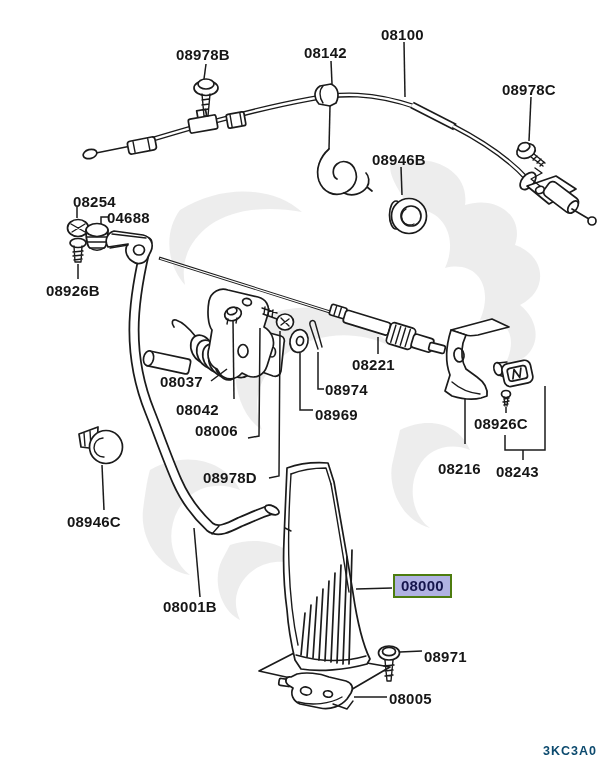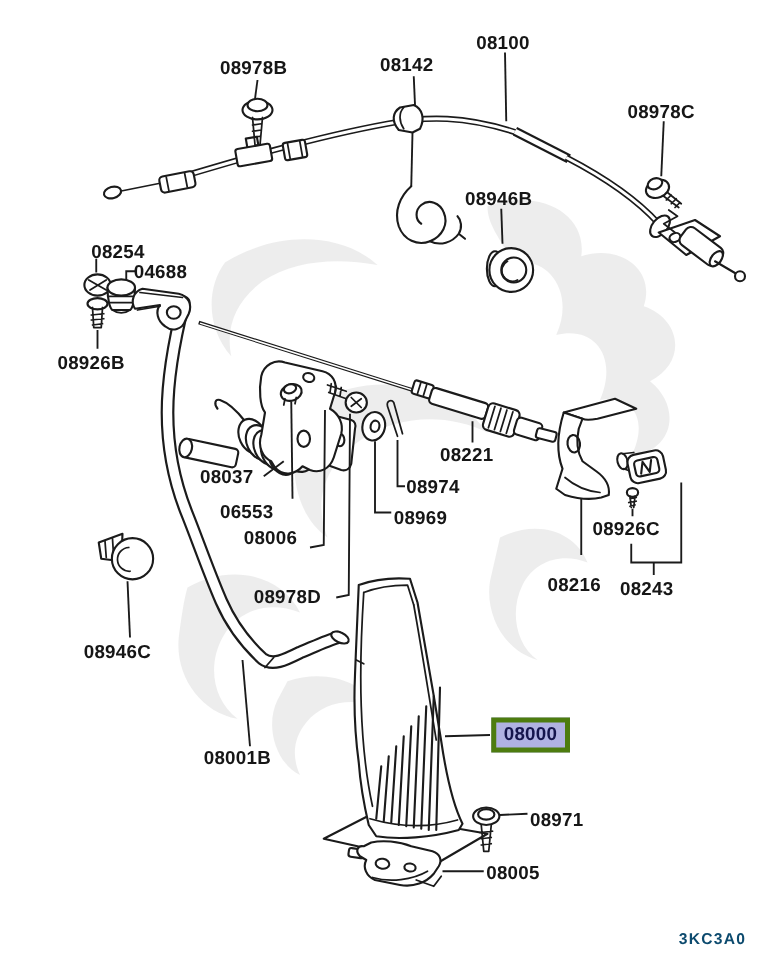--- a/index.html
+++ b/index.html
@@ -7,21 +7,21 @@
     position:relative; width:609px; height:768px; background:#ffffff;
     overflow:hidden; font-family:"Liberation Sans", sans-serif;
   }
   .stage svg { position:absolute; left:0; top:0; }
   #label-layer { position:absolute; left:0; top:0; width:100%; height:100%; }
   .part-label {
     position:absolute; font-weight:bold; font-size:15px; line-height:18px;
     letter-spacing:0.2px; color:#161616; white-space:nowrap; cursor:pointer;
   }
   .part-label.highlighted {
-    background:#b0b2e2; border:4px solid #4d7c0f; color:#15154d;
+    background:#b0b2e2; border:2px solid #4d7c0f; color:#15154d;
     padding:1px 6px 2px 6px; line-height:17px;
   }
   .drawing-code {
     position:absolute; left:543px; top:744px; font-weight:bold;
     font-size:12.5px; letter-spacing:1px; color:#0c4a6e;text-align:center;
   }
   .art { stroke:#1b1b1b; fill:none; stroke-width:1.7; stroke-linecap:round; stroke-linejoin:round; }
   .wfill { fill:#ffffff; }
   .thin { stroke-width:1.4; }
   .leader { stroke:#1b1b1b; stroke-width:1.5; fill:none; }
@@ -285,21 +285,21 @@
   <div id="label-layer">
       <div class="part-label" style="left: 176px; top: 46px;">08978B</div>
       <div class="part-label" style="left: 304px; top: 44px;">08142</div>
       <div class="part-label" style="left: 381px; top: 26px;">08100</div>
       <div class="part-label" style="left: 502px; top: 81px;">08978C</div>
       <div class="part-label" style="left: 372px; top: 151px; text-align: center;">08946B</div>
       <div class="part-label" style="left: 53px; top: 193px; margin-left: 20px;">08254</div>
       <div class="part-label" style="left: 107px; top: 209px;">04688</div>
       <div class="part-label" style="left: 46px; top: 282px;">08926B</div>
       <div class="part-label" style="left: 160px; top: 373px;">08037</div>
-      <div class="part-label" style="left: 176px; top: 401px;">06553</div>
+      <div class="part-label" style="left: 176px; top: 401px;">08042</div>
       <div class="part-label" style="left: 195px; top: 422px;">08006</div>
       <div class="part-label" style="left: 203px; top: 469px;">08978D</div>
       <div class="part-label" style="left: 352px; top: 356px;">08221</div>
       <div class="part-label" style="left: 325px; top: 381px;">08974</div>
       <div class="part-label" style="left: 315px; top: 406px;">08969</div>
       <div class="part-label" style="left: 474px; top: 415px;">08926C</div>
       <div class="part-label" style="left: 438px; top: 460px;">08216</div>
       <div class="part-label" style="left: 496px; top: 463px;">08243</div>
       <div class="part-label" style="left: 67px; top: 513px;">08946C</div>
       <div class="part-label" style="left: 163px; top: 598px;">08001B</div>

